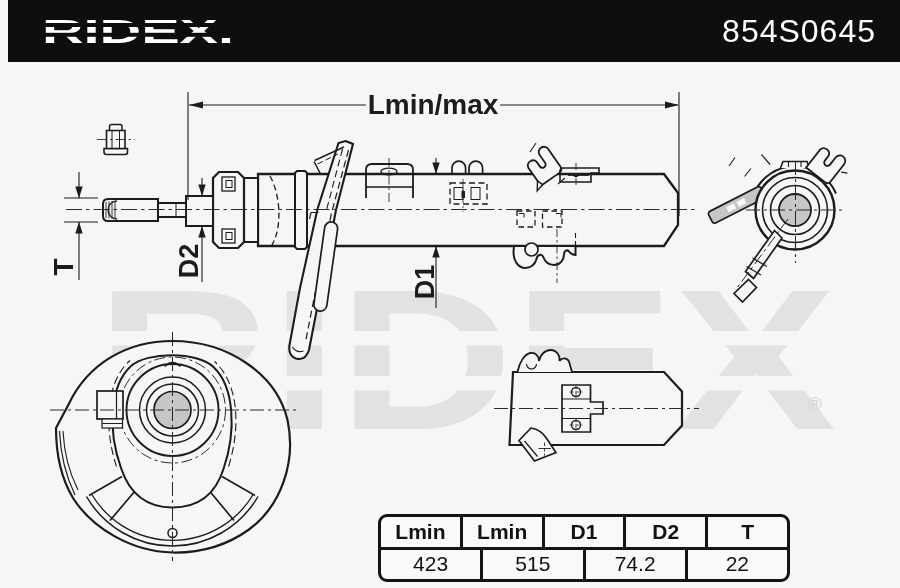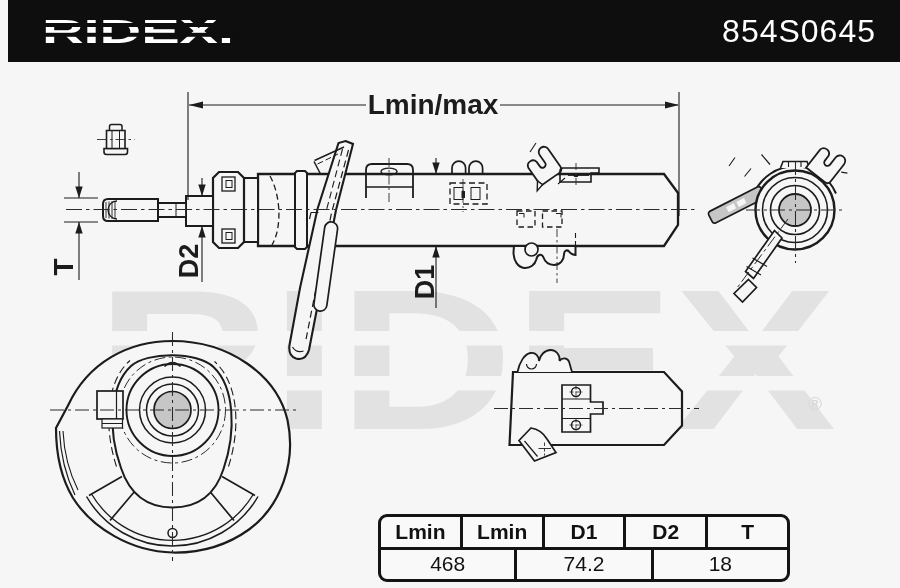--- a/index.html
+++ b/index.html
@@ -230,19 +230,20 @@
 
   <div class="spec-table">
     <div class="spec-row head">
       <div class="spec-cell">Lmin</div>
       <div class="spec-cell">Lmin</div>
       <div class="spec-cell">D1</div>
       <div class="spec-cell">D2</div>
       <div class="spec-cell">T</div>
     </div>
     <div class="spec-row">
-      <div class="spec-cell">468</div>
+      <div class="spec-cell">423</div>
+      <div class="spec-cell">515</div>
       <div class="spec-cell">74.2</div>
-      <div class="spec-cell">18</div>
+      <div class="spec-cell">22</div>
     </div>
   </div>
 
 </div>
 
 </body></html>

